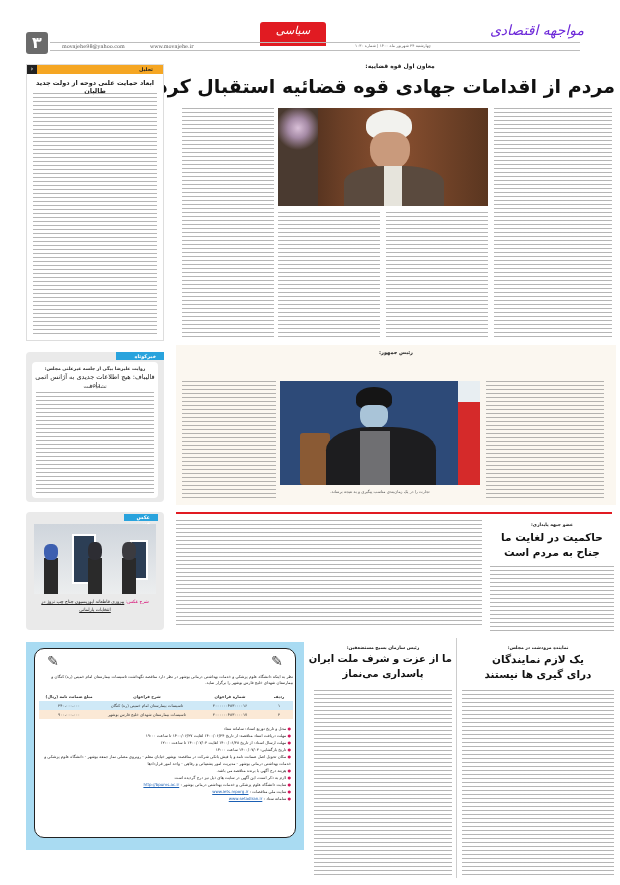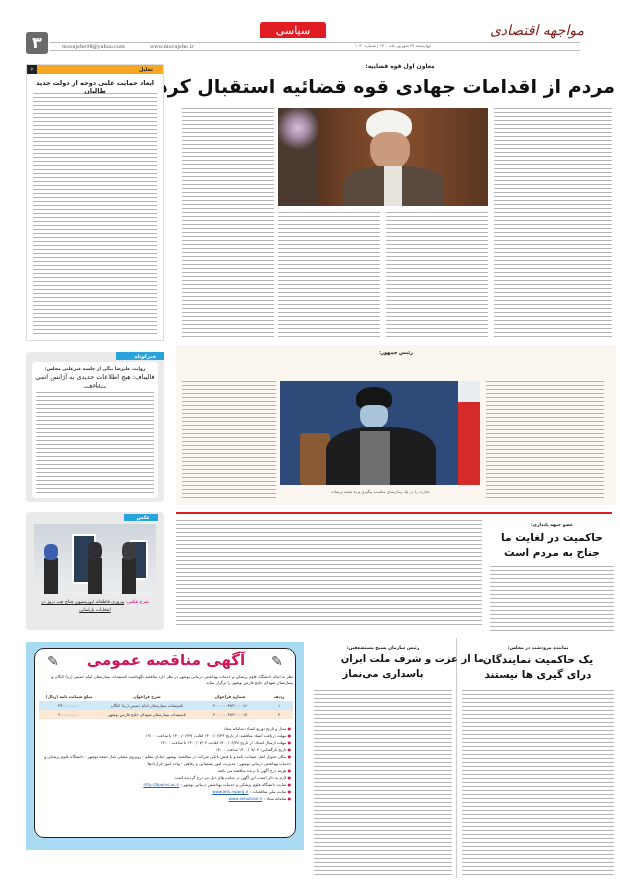--- a/index.html
+++ b/index.html
@@ -9,22 +9,22 @@
 .masthead-rule{height:1px;background:#bdbdbd}
 .headline{font-weight:bold;color:#111;text-align:center;white-space:nowrap}
 .kicker{font-size:6px;font-weight:bold;color:#222;text-align:center}
 .photo{overflow:hidden}
 .tag{font-size:5px;color:#fff;font-weight:bold;padding:1px 6px}
 </style>
 </head>
 <body>
 
 <div class="abs" style="left:0;top:0;width:620px;height:56px;">
-  <div class="abs" style="right:36px;top:22px;font-size:14px;font-style:italic;color:#7f1d1d;font-family:'DejaVu Serif',serif;">مواجهه اقتصادی</div>
-  <div class="abs" style="left:260px;top:22px;width:66px;height:16px;background:#e11b22;border-radius:3px 3px 0 0;color:#fff;font-size:11px;text-align:center;line-height:18px;font-family:'DejaVu Serif',serif;">
+  <div class="abs" style="right:36px;top:22px;font-size:14px;font-style:italic;color:#6d28d9;font-family:'DejaVu Serif',serif;">مواجهه اقتصادی</div>
+  <div class="abs" style="left:260px;top:22px;width:66px;height:24px;background:#e11b22;border-radius:3px 3px 0 0;color:#fff;font-size:11px;font-style:italic;text-align:center;line-height:18px;font-family:'DejaVu Serif',serif;">
     <span>سیاسی</span>
   </div>
   <div class="abs masthead-rule" style="left:50px;top:42px;width:530px;"></div>
   <div class="abs masthead-rule" style="left:50px;top:50px;width:530px;"></div>
   <div class="abs" style="left:355px;top:43px;font-size:4px;color:#666;">چهارشنبه ۲۴ شهریور ماه ۱۴۰۰ | شماره ۱۰۳۰</div>
   <div class="abs" style="left:150px;top:43px;font-size:5px;color:#555;direction:ltr;font-family:'DejaVu Serif',serif;">www.movajehe.ir</div>
   <div class="abs" style="left:62px;top:43px;font-size:5px;color:#555;direction:ltr;font-family:'DejaVu Serif',serif;">movajehe98@yahoo.com</div>
   <div class="abs" style="left:26px;top:32px;width:22px;height:22px;background:#6b6b6b;border-radius:3px;color:#fff;font-size:16px;font-weight:bold;text-align:center;line-height:22px;">
     <span>۳</span>
   </div>
@@ -103,34 +103,33 @@
 
 <div class="abs" style="left:176px;top:512px;width:436px;height:2px;background:#e11b22;"></div>
 <div class="abs kicker" style="left:490px;top:522px;width:124px;font-size:4.5px;">عضو جبهه پایداری:</div>
 <div class="abs headline" style="left:490px;top:530px;width:124px;font-size:10.5px;line-height:14px;">حاکمیت در لغایت ما</div>
 <div class="abs headline" style="left:490px;top:545px;width:124px;font-size:10.5px;line-height:14px;">جناح به مردم است</div>
 <div class="abs lines" style="left:490px;top:566px;width:124px;height:68px;"></div>
 <div class="abs lines" style="left:176px;top:520px;width:306px;height:108px;"></div>
 
 <div class="abs" style="left:456px;top:638px;width:1px;height:240px;background:#ccc;"></div>
 <div class="abs kicker" style="left:462px;top:645px;width:152px;font-size:4.5px;">نماینده مرودشت در مجلس:</div>
-<div class="abs headline" style="left:462px;top:652px;width:152px;font-size:10.5px;line-height:14px;">یک حاکمیت نمایندگان</div>
+<div class="abs headline" style="left:462px;top:652px;width:152px;font-size:10.5px;line-height:14px;">یک لازم نمایندگان</div>
 <div class="abs headline" style="left:462px;top:667px;width:152px;font-size:10.5px;line-height:14px;">درای گیری ها نیستند</div>
 <div class="abs lines" style="left:462px;top:690px;width:152px;height:188px;"></div>
 
 <div class="abs kicker" style="left:314px;top:645px;width:138px;font-size:4.5px;">رئیس سازمان بسیج مستضعفین:</div>
-<div class="abs headline" style="left:314px;top:652px;width:138px;font-size:10px;line-height:14px;margin-left:32px;">ما از عزت و شرف ملت ایران</div>
+<div class="abs headline" style="left:314px;top:652px;width:138px;font-size:10px;line-height:14px;">ما از عزت و شرف ملت ایران</div>
 <div class="abs headline" style="left:314px;top:667px;width:138px;font-size:10px;line-height:14px;">پاسداری می‌نماز</div>
 <div class="abs lines" style="left:314px;top:690px;width:138px;height:188px;"></div>
 
 <div class="abs" style="left:26px;top:642px;width:278px;height:208px;background:#a9dbf2;">
   <div class="abs" style="left:8px;top:6px;width:262px;height:190px;background:#fff;border:1.5px solid #222;border-radius:10px;">
     <div class="abs" style="right:8px;top:4px;width:20px;height:16px;font-size:14px;line-height:16px;text-align:center;color:#444;">✎</div>
     <div class="abs" style="left:8px;top:4px;width:20px;height:16px;font-size:14px;line-height:16px;text-align:center;color:#444;">✎</div>
-    <div class="abs" style="left:40px;top:2px;width:182px;font-size:15px;font-weight:bold;color:#d4145a;text-align:center;">آگهی مناقصه عمومی</div>
     <div class="abs" style="left:4px;top:25px;width:254px;font-size:4px;line-height:6px;color:#222;text-align:right;overflow:hidden;height:18px;">نظر به اینکه دانشگاه علوم پزشکی و خدمات بهداشتی درمانی بوشهر در نظر دارد مناقصه نگهداشت تاسیسات بیمارستان امام خمینی (ره) کنگان و بیمارستان شهدای خلیج فارس بوشهر را برگزار نماید.</div>
 
     <div class="abs" style="left:4px;top:44px;width:254px;font-size:4px;color:#333;">
       <div style="display:flex;height:8px;line-height:8px;font-weight:bold;text-align:center;">
         <div style="width:28px;">ردیف</div>
         <div style="width:70px;">شماره فراخوان</div>
         <div style="width:96px;">شرح فراخوان</div>
         <div style="width:60px;">مبلغ ضمانت نامه (ریال)</div>
       </div>
       <div style="display:flex;height:9px;line-height:9px;background:#cfe9f7;text-align:center;">

